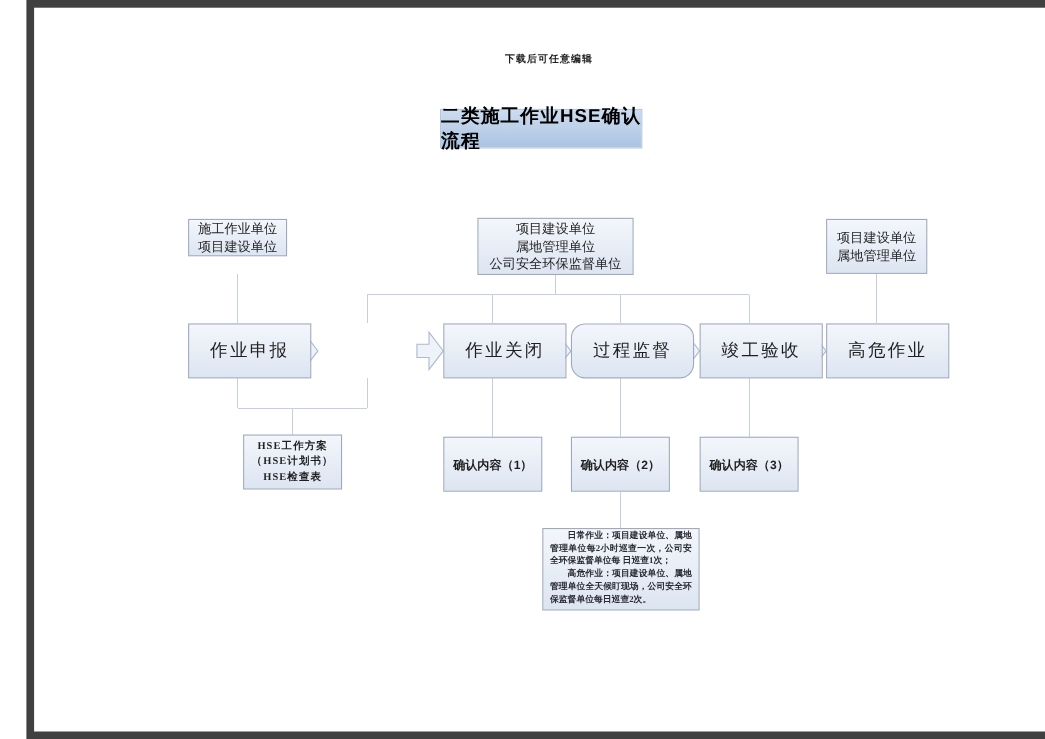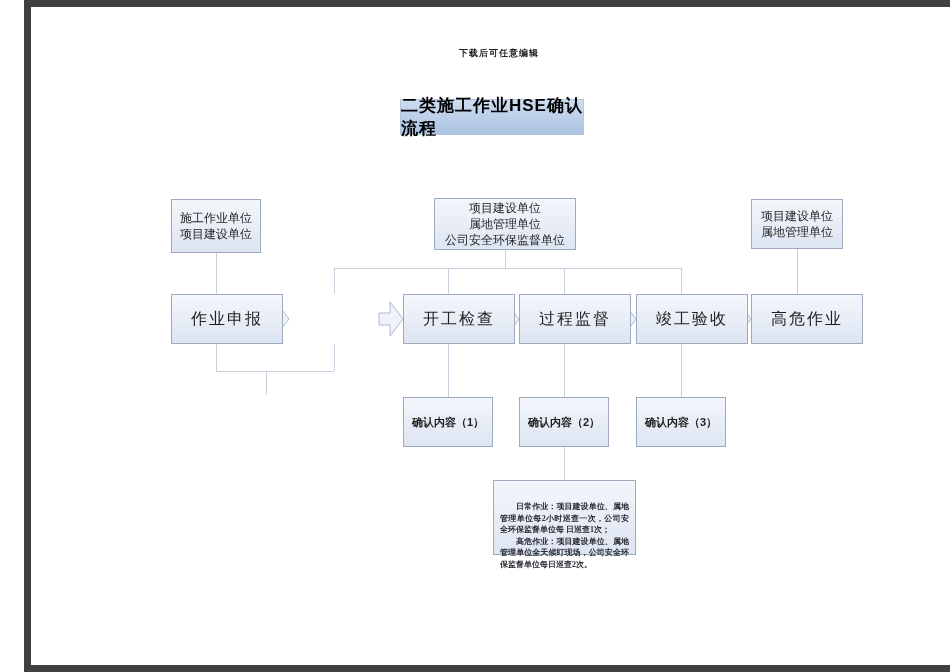--- a/index.html
+++ b/index.html
@@ -38,21 +38,21 @@
     text-align:center; color:var(--text);
   }
   .infobox { font-size:12px; line-height:16px; }
   .flowbox { width:112px; height:50px; font-size:16px; letter-spacing:2px; }
   .hsebox  { font-size:9.5px; font-weight:bold; line-height:14px; letter-spacing:1px; }
   .confirmbox { width:90px; height:50px; font-size:11px; font-weight:bold; }
   .notebox {
     position:absolute; box-sizing:border-box;
     border:1px solid var(--box-border);
     background:linear-gradient(180deg, var(--box-top), var(--box-bottom));
-    padding:20px 6px; text-align:justify;
+    padding:0 6px; text-align:justify;
   }
   .notebox p {
     margin:0; font-size:8px; line-height:11.5px; text-indent:2em;
     font-weight:bold; color:#2a2a33;
   }
 </style>
 </head>
 <body>
 
 <div class="page">
@@ -82,42 +82,47 @@
       <polygon points="462,306 475,306 475,295 488,312 475,329 475,318 462,318"></polygon>
       <polygon points="578,306 592,306 592,295 605,312 592,329 592,318 578,318"></polygon>
       <polygon points="695,306 707,306 707,295 720,312 707,329 707,318 695,318"></polygon>
     </g>
   </svg>
 
   <div class="watermark serif">下载后可任意编辑</div>
 
   <div class="title sans">二类施工作业HSE确认流程</div>
 
-  <div class="box infobox sans" style="left:140px; top:192px; width:90px; height:54px;">
+  <div class="box infobox sans" style="left:140px; top:192px; width:90px; height:34px;">
     <div>施工作业单位</div>
     <div>项目建设单位</div>
   </div>
 
   <div class="box infobox sans" style="left:403px; top:191px; width:142px; height:52px;">
     <div>项目建设单位</div>
     <div>属地管理单位</div>
     <div>公司安全环保监督单位</div>
   </div>
 
   <div class="box infobox sans" style="left:720px; top:192px; width:92px; height:50px;">
     <div>项目建设单位</div>
     <div>属地管理单位</div>
   </div>
 
   <div class="box flowbox serif" style="left:140px; top:287px;">作业申报</div>
-  <div class="box flowbox serif" style="left:372px; top:287px;">开工检查</div>
-  <div class="box flowbox serif" style="left:488px; top:287px;">过程监督</div>
+  <div class="box flowbox serif" style="left:372px; top:287px;">作业关闭</div>
+  <div class="box flowbox serif" style="left:488px; top:287px;border-radius:13px;">过程监督</div>
   <div class="box flowbox serif" style="left:605px; top:287px;">竣工验收</div>
   <div class="box flowbox serif" style="left:720px; top:287px;">高危作业</div>
 
+  <div class="box hsebox serif" style="left:190px; top:388px; width:90px; height:50px;">
+    <div>HSE工作方案</div>
+    <div>（HSE计划书）</div>
+    <div>HSE检查表</div>
+  </div>
 
   <div class="box confirmbox sans" style="left:372px; top:390px;">确认内容（1）</div>
   <div class="box confirmbox sans" style="left:488px; top:390px;">确认内容（2）</div>
   <div class="box confirmbox sans" style="left:605px; top:390px;text-align:right;">确认内容（3）</div>
 
   <div class="notebox serif" style="left:462px; top:473px; width:143px; height:75px;">
     <p>日常作业：项目建设单位、属地管理单位每2小时巡查一次，公司安全环保监督单位每 日巡查1次；</p>
     <p>高危作业：项目建设单位、属地管理单位全天候盯现场，公司安全环保监督单位每日巡查2次。</p>
   </div>
 

